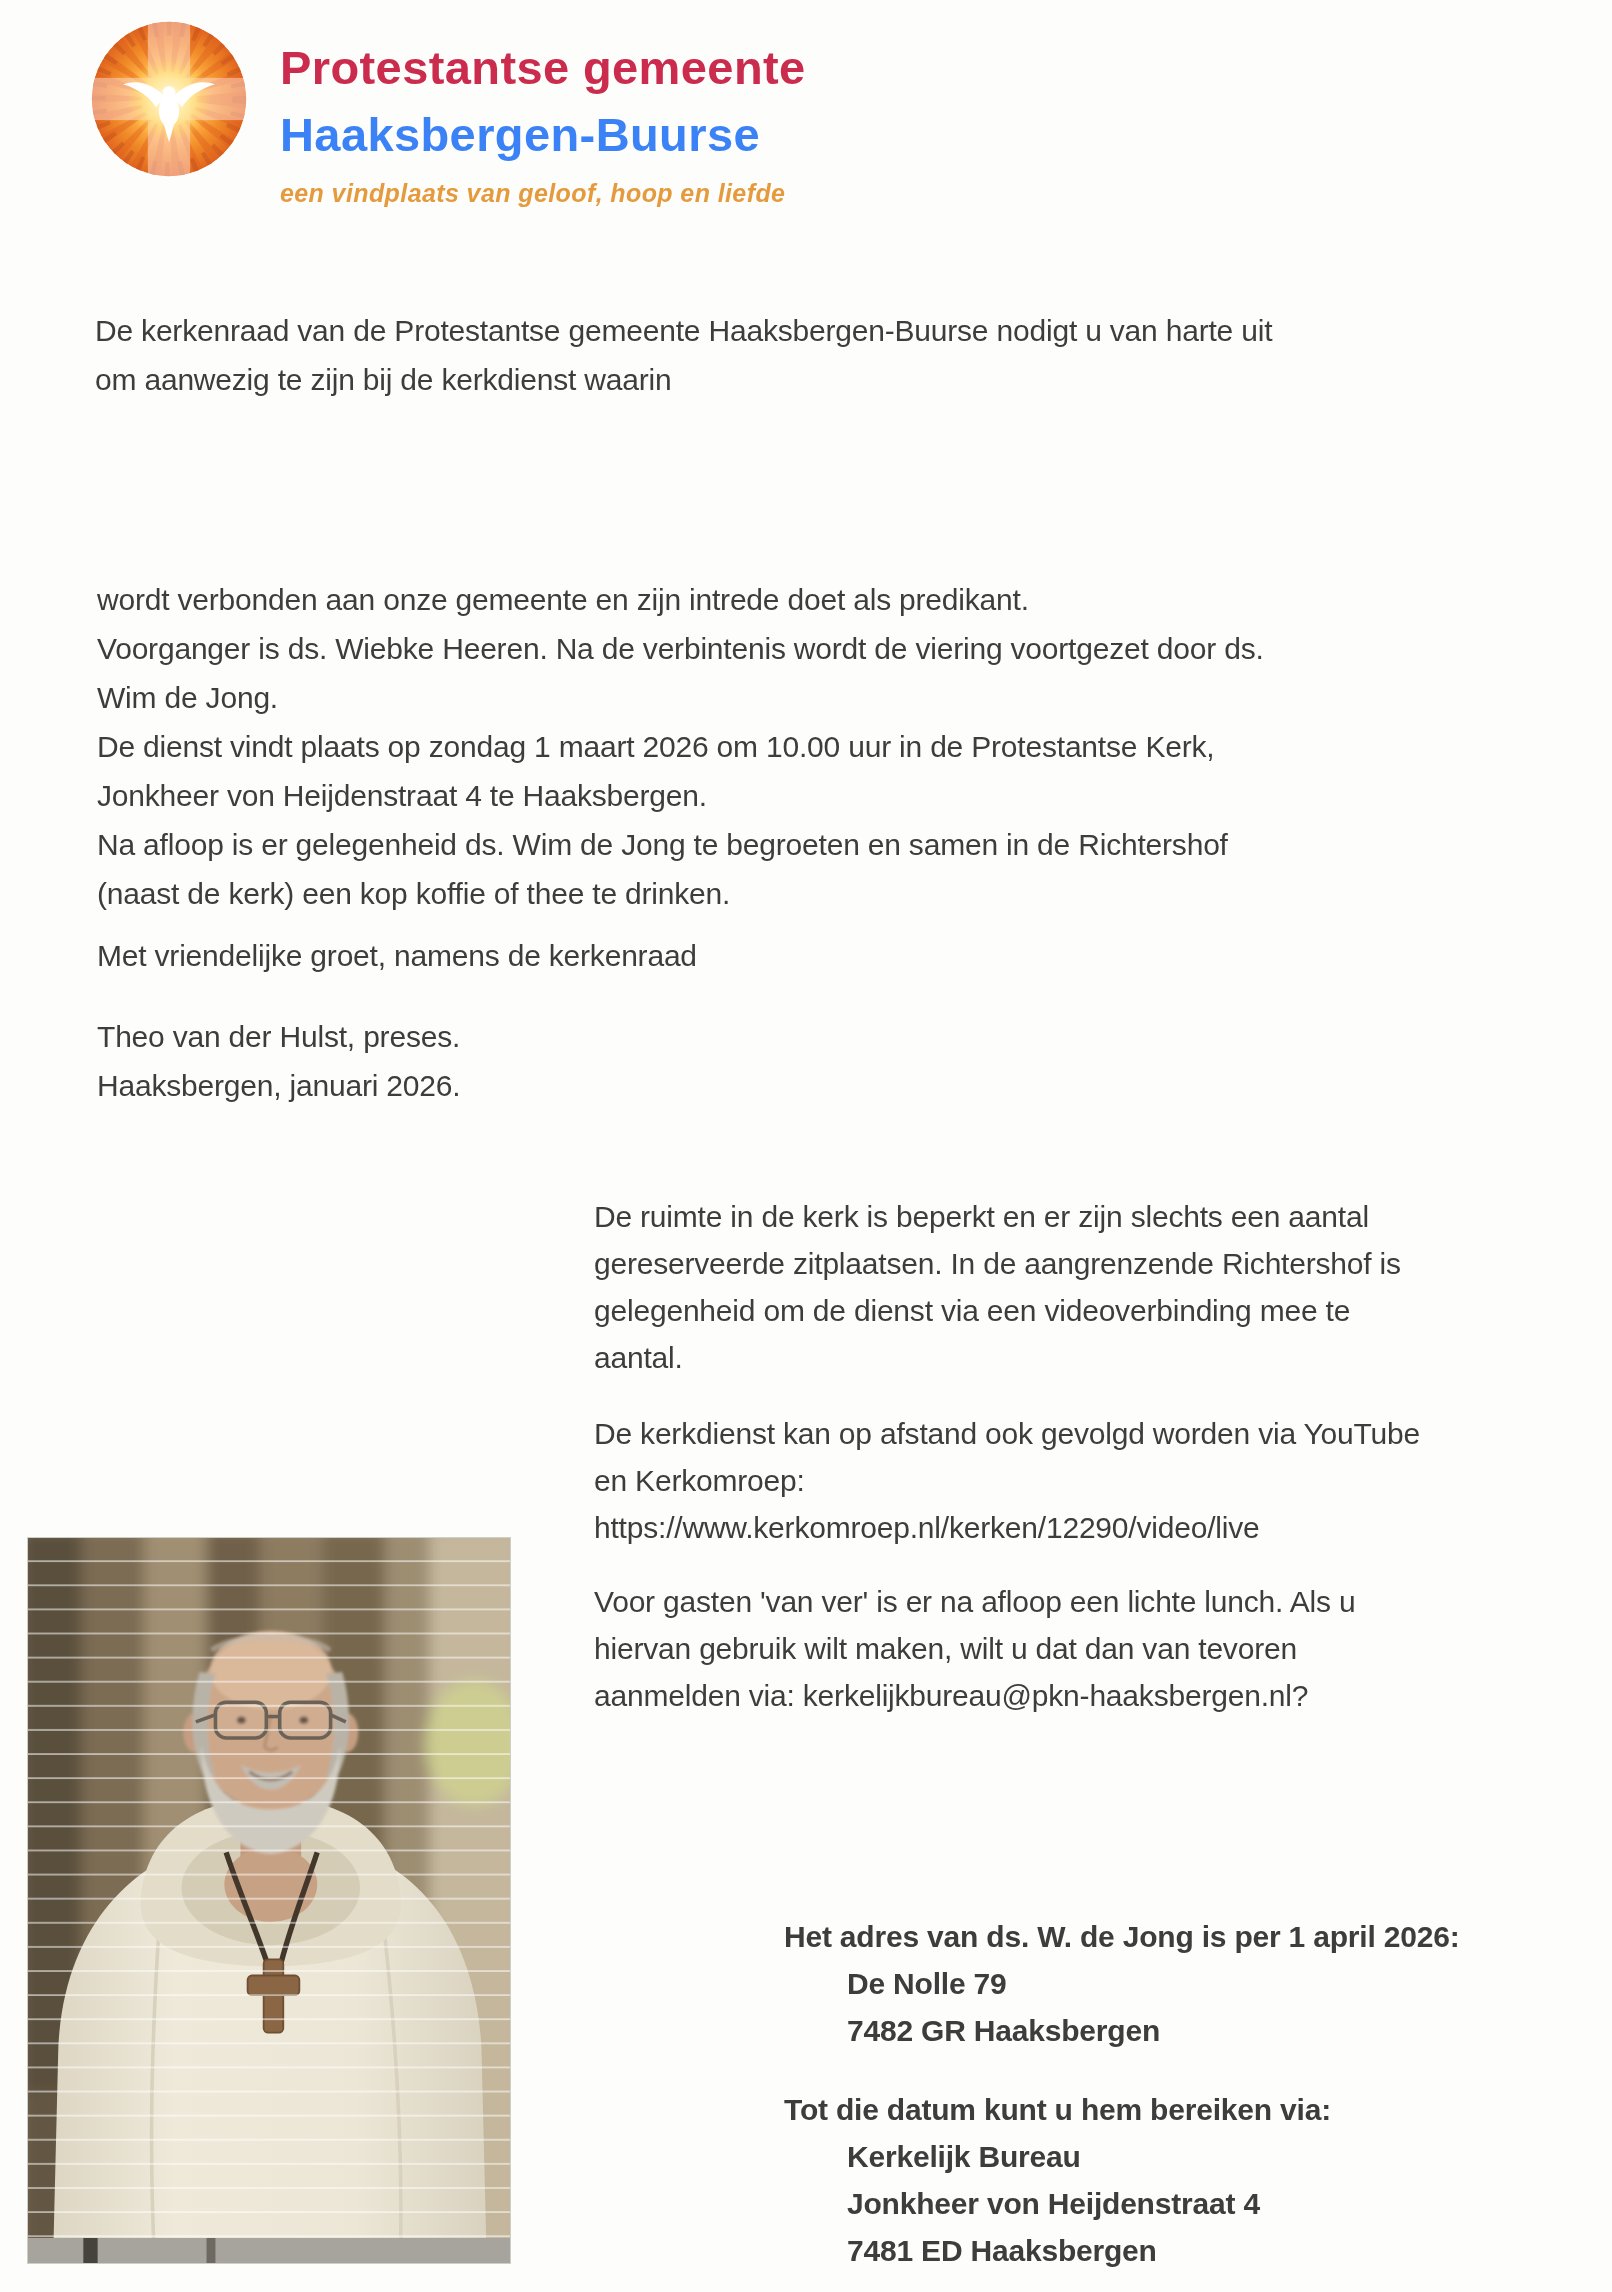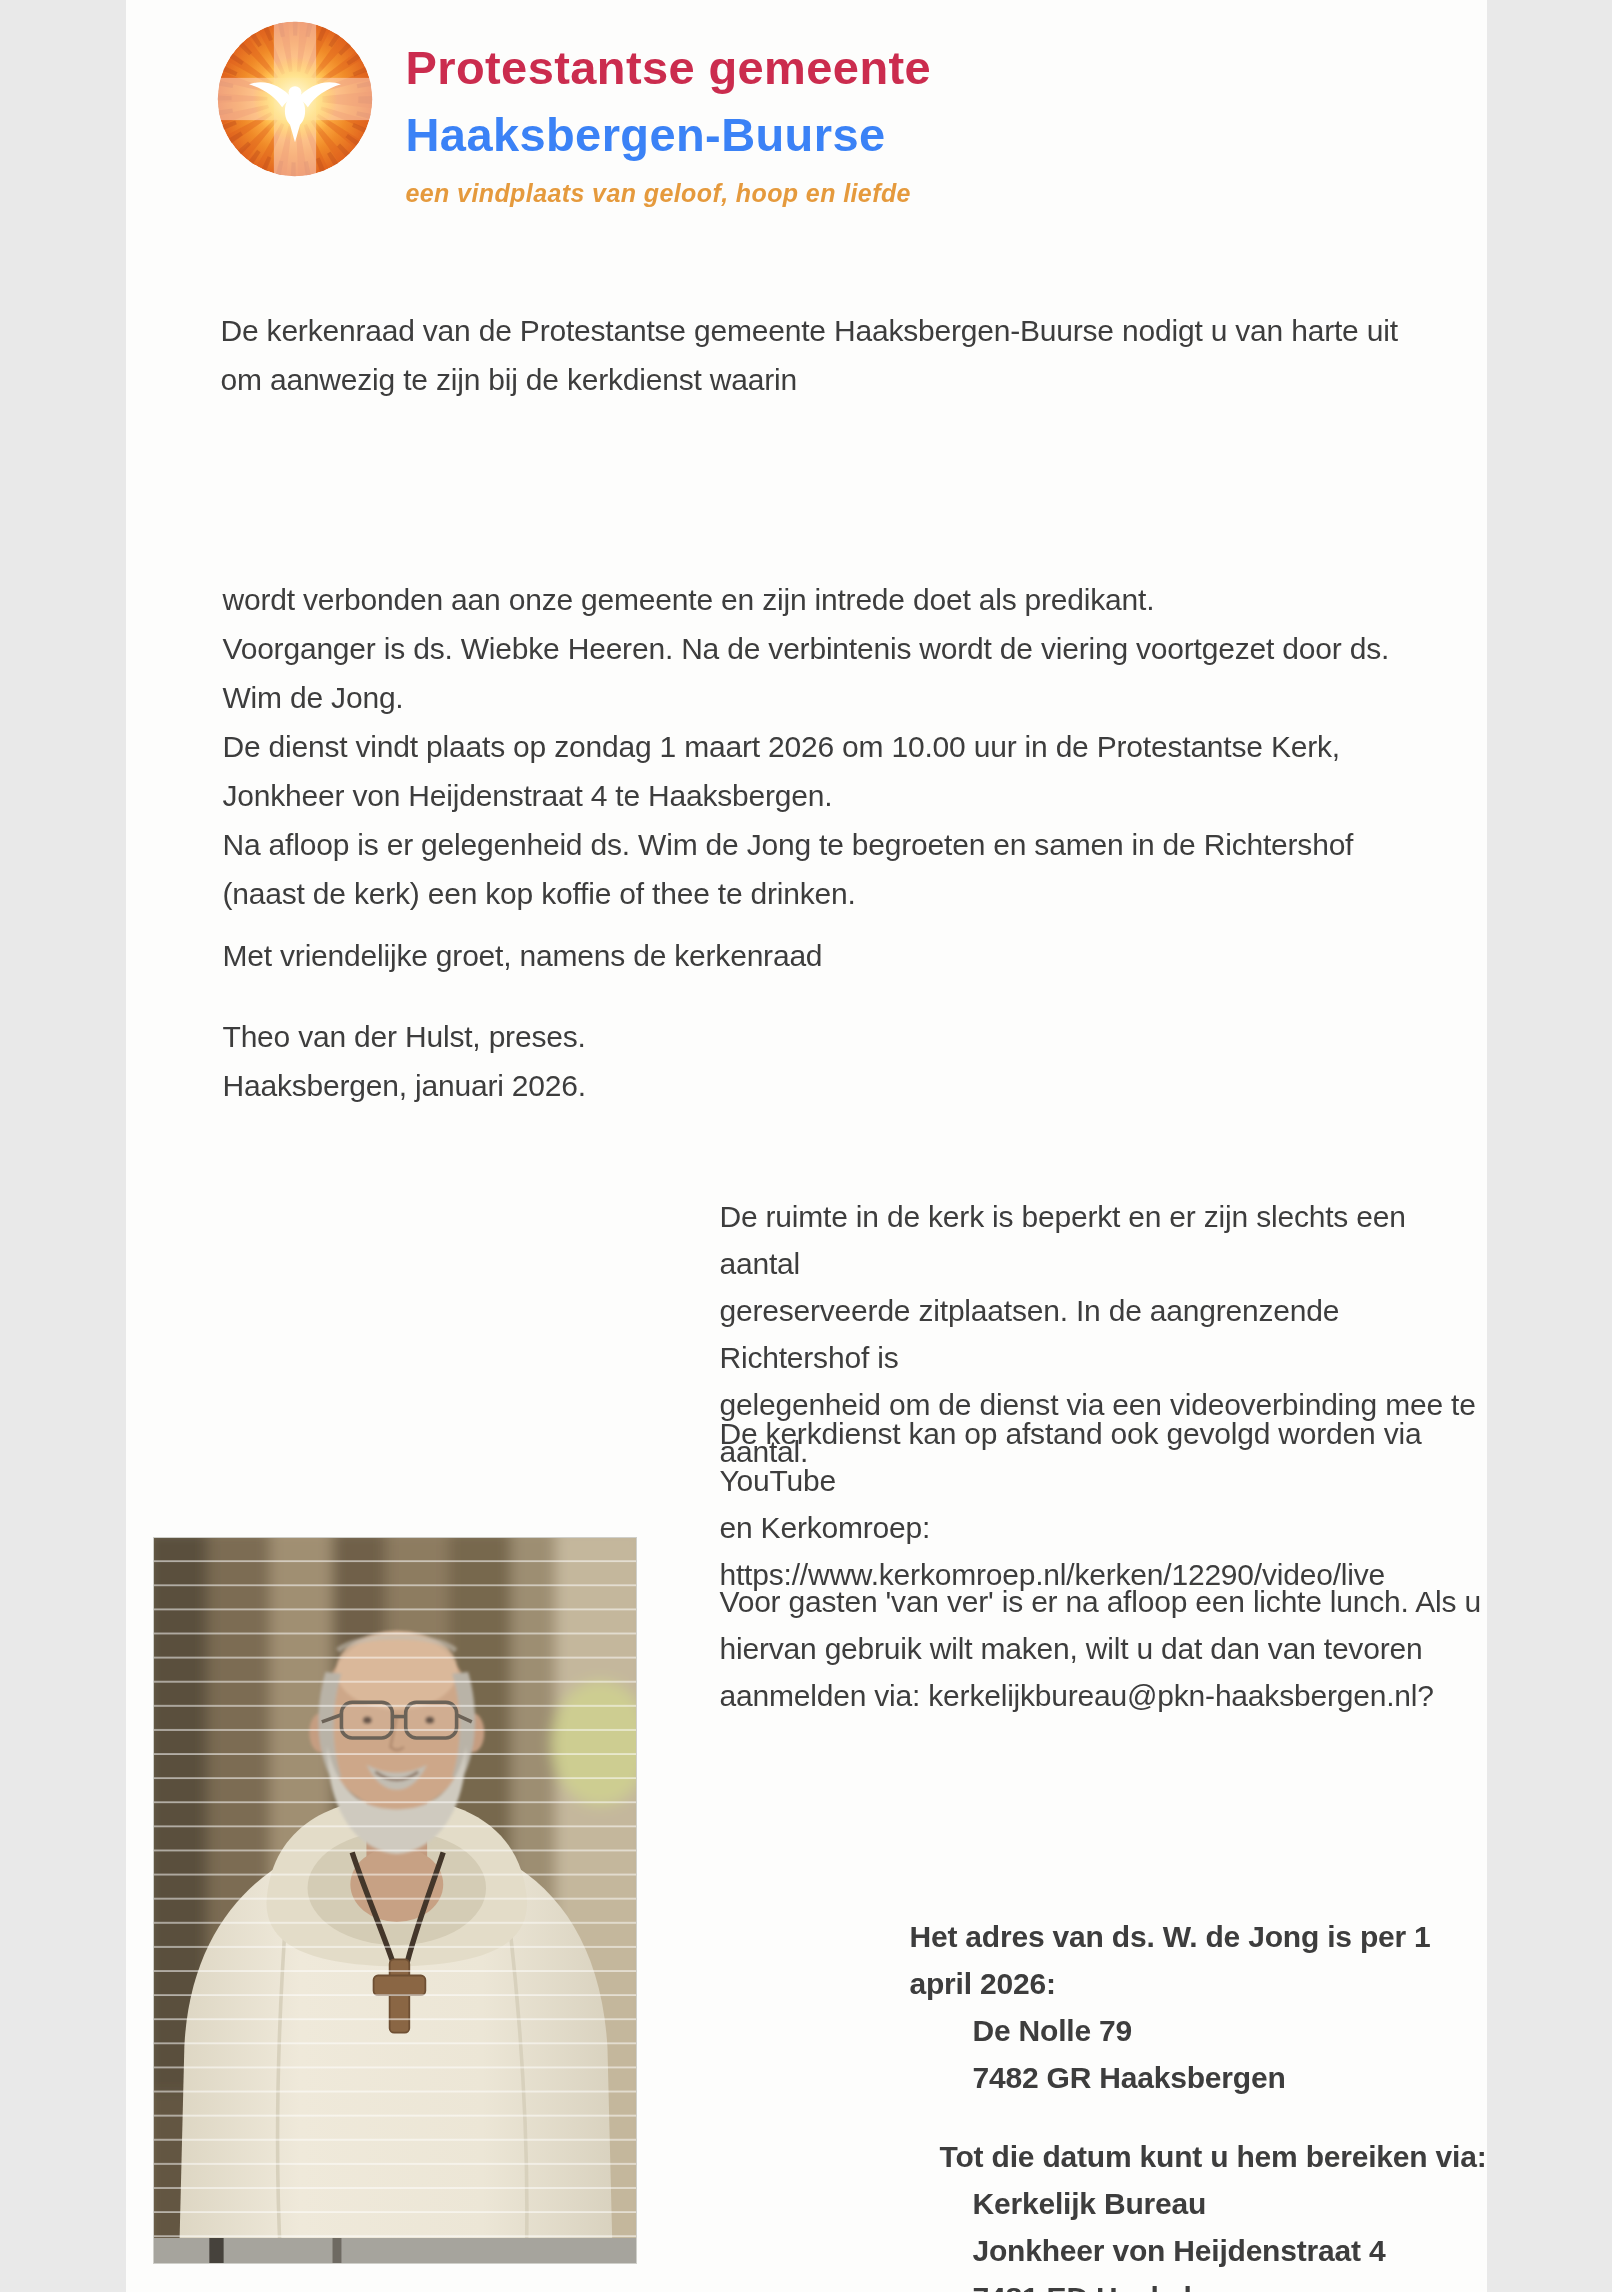--- a/index.html
+++ b/index.html
@@ -1,17 +1,17 @@
 <!DOCTYPE html>
 <html style="font-size:14.3px"><head>
 <meta charset="utf-8">
 <style>
   html,body{margin:0;padding:0;background:#e9e9e9;}
   .page{
-    position:relative;width:1361px;height:2293px;margin:0 auto;
+    position:relative;width:1612px;height:2293px;margin:0 auto;
     background:#fdfdfc;overflow:hidden;
     font-family:"Liberation Sans",sans-serif;color:#3d3d3d;
   }
   
   .header{position:absolute;left:90px;top:19.7px;display:flex;align-items:flex-start;}
   .logo{width:158px;height:158px;flex:0 0 auto;}
   .brand-text{margin-left:32px;margin-top:23px;}
   .brand-line1{font-weight:700;font-size:47px;line-height:1.06;color:#cb2c4e;letter-spacing:0.4px;}
   .brand-line2{font-weight:700;font-size:47px;line-height:1.06;color:#3b82f6;margin-top:17px;letter-spacing:0.4px;}
   .tagline{font-weight:700;font-style:italic;font-size:25px;color:#e59a3d;margin-top:19.7px;letter-spacing:0.4px;}
@@ -21,21 +21,21 @@
   .intro-top{position:absolute;left:95px;top:306px;}
   .minister{position:absolute;left:304px;top:444px;font-size:75px;line-height:1.15;color:#3a3a3a;}
   .signoff{position:absolute;left:97px;top:1012px;}
   .body-block .line:last-child{margin-top:12.5px;}
   .rc{position:absolute;left:594px;font-size:30px;line-height:47px;letter-spacing:-0.2px;}
   .rc-a{top:1193px;}
   .rc-b{top:1410px;}
   .rc-c{top:1578px;}
   .addr{position:absolute;left:784px;top:1913px;font-size:30px;line-height:47px;letter-spacing:-0.2px;font-weight:bold;}
   .addr .indent{padding-left:63px;}
-  .addr .gap{margin-top:32px;text-align:right;}
+  .addr .gap{margin-top:32px;}
   
   .photo{
     position:absolute;left:27px;top:1537px;width:484px;height:727px;
     border:0.9px solid #cfcfca;box-sizing:border-box;background:#b4a88e;
   }
   .photo svg{display:block;width:100%;height:100%;}
 </style>
 </head>
 <body>
 

